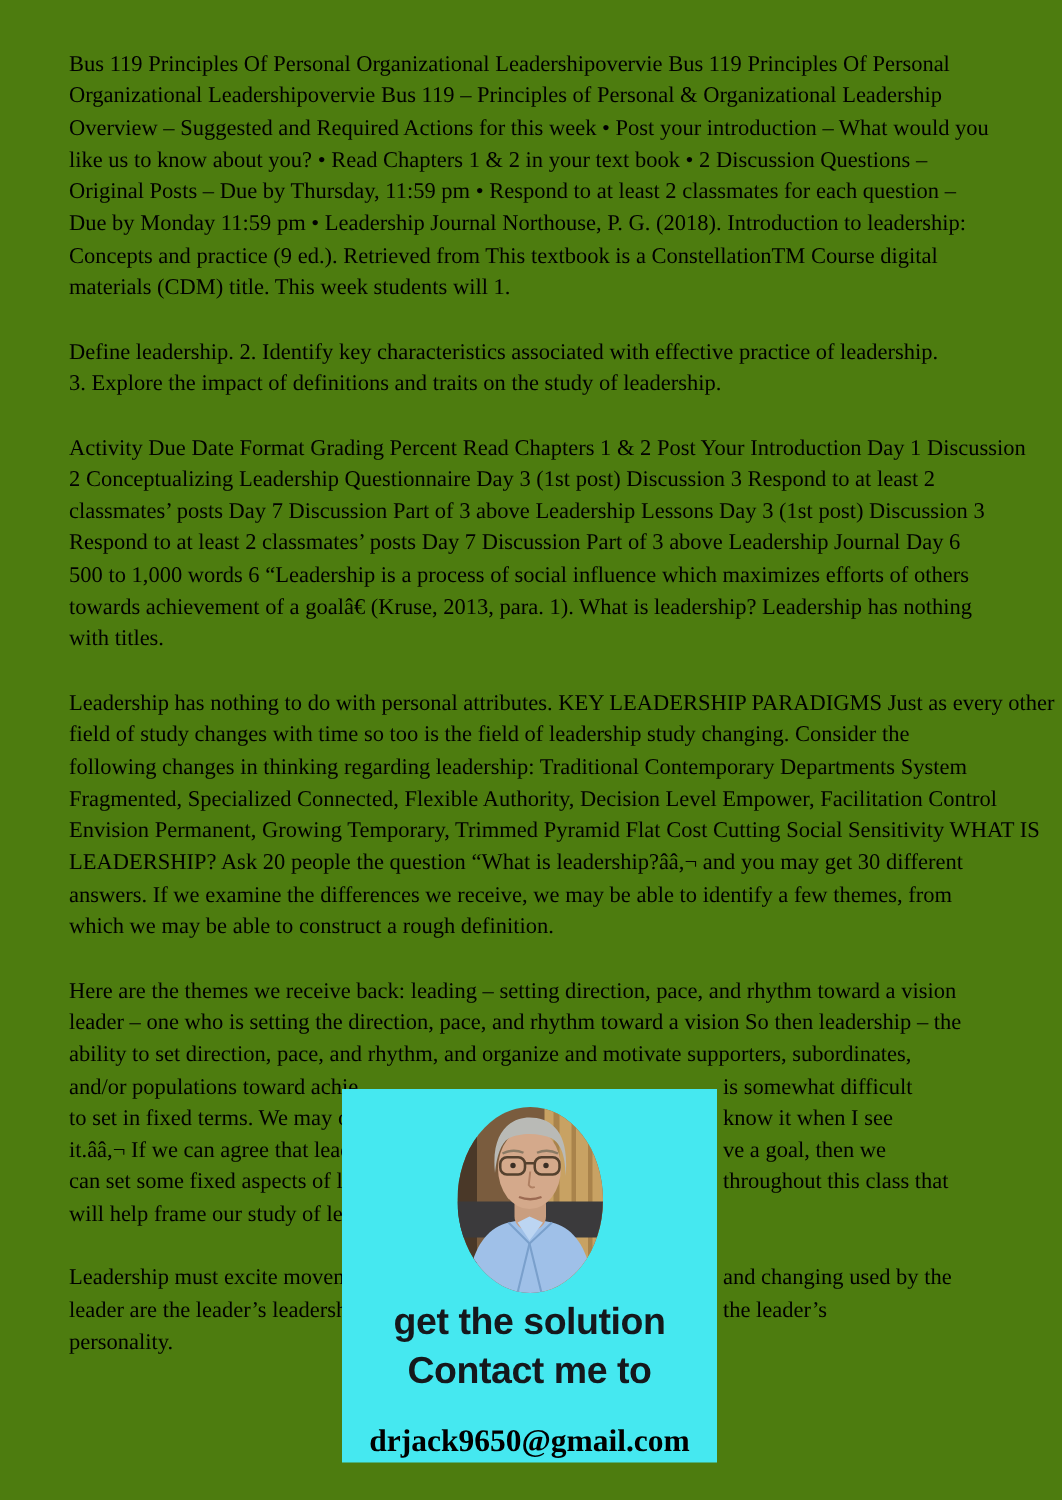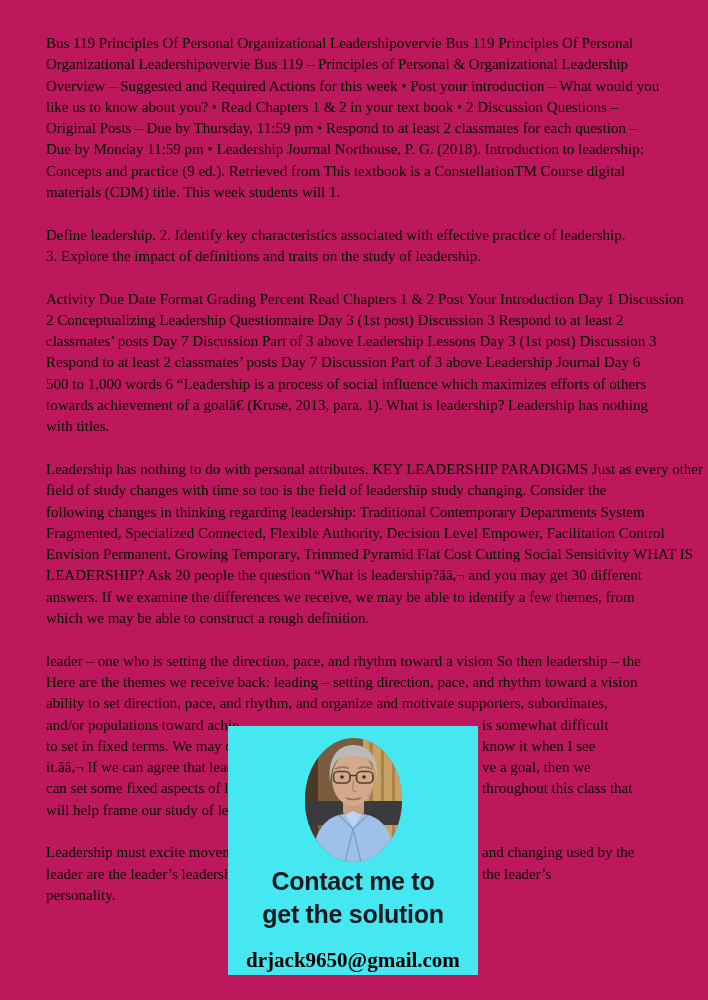--- a/index.html
+++ b/index.html
@@ -54,21 +54,21 @@
     font-family:"Liberation Serif", serif;
     font-weight:bold;
     font-size:21px;
     line-height:27px;
     text-align:center;
   }
 </style>
 </head>
 <body>
 
-<div class="page" style="background: #be185d; color: rgb(0, 0, 0);">
+<div class="page" style="background: #4d7c0f; color: rgb(0, 0, 0);">
 
   <div class="text-flow">
       <div class="para">
         <div class="line">Bus 119 Principles Of Personal Organizational Leadershipovervie Bus 119 Principles Of Personal</div>
         <div class="line">Organizational Leadershipovervie Bus 119 – Principles of Personal &amp; Organizational Leadership</div>
         <div class="line">Overview – Suggested and Required Actions for this week • Post your introduction – What would you</div>
         <div class="line">like us to know about you? • Read Chapters 1 &amp; 2 in your text book • 2 Discussion Questions –</div>
         <div class="line">Original Posts – Due by Thursday, 11:59 pm • Respond to at least 2 classmates for each question –</div>
         <div class="line">Due by Monday 11:59 pm • Leadership Journal Northouse, P. G. (2018). Introduction to leadership:</div>
         <div class="line">Concepts and practice (9 ed.). Retrieved from This textbook is a ConstellationTM Course digital</div>
@@ -91,22 +91,22 @@
         <div class="line">Leadership has nothing to do with personal attributes. KEY LEADERSHIP PARADIGMS Just as every other</div>
         <div class="line">field of study changes with time so too is the field of leadership study changing. Consider the</div>
         <div class="line">following changes in thinking regarding leadership: Traditional Contemporary Departments System</div>
         <div class="line">Fragmented, Specialized Connected, Flexible Authority, Decision Level Empower, Facilitation Control</div>
         <div class="line">Envision Permanent, Growing Temporary, Trimmed Pyramid Flat Cost Cutting Social Sensitivity WHAT IS</div>
         <div class="line">LEADERSHIP? Ask 20 people the question “What is leadership?ââ,¬ and you may get 30 different</div>
         <div class="line">answers. If we examine the differences we receive, we may be able to identify a few themes, from</div>
         <div class="line">which we may be able to construct a rough definition.</div>
       </div>
       <div class="para">
+        <div class="line">Here are the themes we receive back: leading – setting direction, pace, and rhythm toward a vision</div>
         <div class="line">leader – one who is setting the direction, pace, and rhythm toward a vision So then leadership – the</div>
-        <div class="line">Here are the themes we receive back: leading – setting direction, pace, and rhythm toward a vision</div>
         <div class="line">ability to set direction, pace, and rhythm, and organize and motivate supporters, subordinates,</div>
         <div class="line"><span class="frag-left">and/or populations toward achie</span><span class="frag-right">is somewhat difficult</span></div>
         <div class="line"><span class="frag-left">to set in fixed terms. We may of</span><span class="frag-right">know it when I see</span></div>
         <div class="line"><span class="frag-left">it.ââ,¬ If we can agree that lead</span><span class="frag-right">ve a goal, then we</span></div>
         <div class="line"><span class="frag-left">can set some fixed aspects of lea</span><span class="frag-right">throughout this class that</span></div>
         <div class="line"><span class="frag-left">will help frame our study of lea</span></div>
       </div>
       <div class="para">
         <div class="line"><span class="frag-left">Leadership must excite moveme</span><span class="frag-right">and changing used by the</span></div>
         <div class="line"><span class="frag-left">leader are the leader’s leadershi</span><span class="frag-right">the leader’s</span></div>
@@ -141,19 +141,19 @@
         <rect x="28.5" y="33.5" width="16.5" height="11.5" rx="4.5" fill="none" stroke="#54412e" stroke-width="1.7"></rect>
         <rect x="51.5" y="33.5" width="16.5" height="11.5" rx="4.5" fill="none" stroke="#54412e" stroke-width="1.7"></rect>
         <line x1="45" y1="37.5" x2="51.5" y2="37.5" stroke="#54412e" stroke-width="1.7"></line>
         <circle cx="37" cy="39" r="1.8" fill="#3a2e24"></circle>
         <circle cx="59" cy="39" r="1.8" fill="#3a2e24"></circle>
         <path d="M48.5,43 L47.5,52 q1.5,2.5 4,1.2" stroke="#b08063" stroke-width="1.3" fill="none"></path>
         <path d="M41,60 q7.5,3 15,0" stroke="#9c6a52" stroke-width="1.6" fill="none"></path>
       </g>
     </svg>
     <div class="overlay-heading" style="color: rgb(21, 24, 28);">
+      <div>get the solution</div>
       <div>Contact me to</div>
-      <div>get the solution</div>
     </div>
     <div class="overlay-email" style="color: rgb(0, 0, 0);">drjack9650@gmail.com</div>
   </div>
 
 </div>
 
 </body></html>

